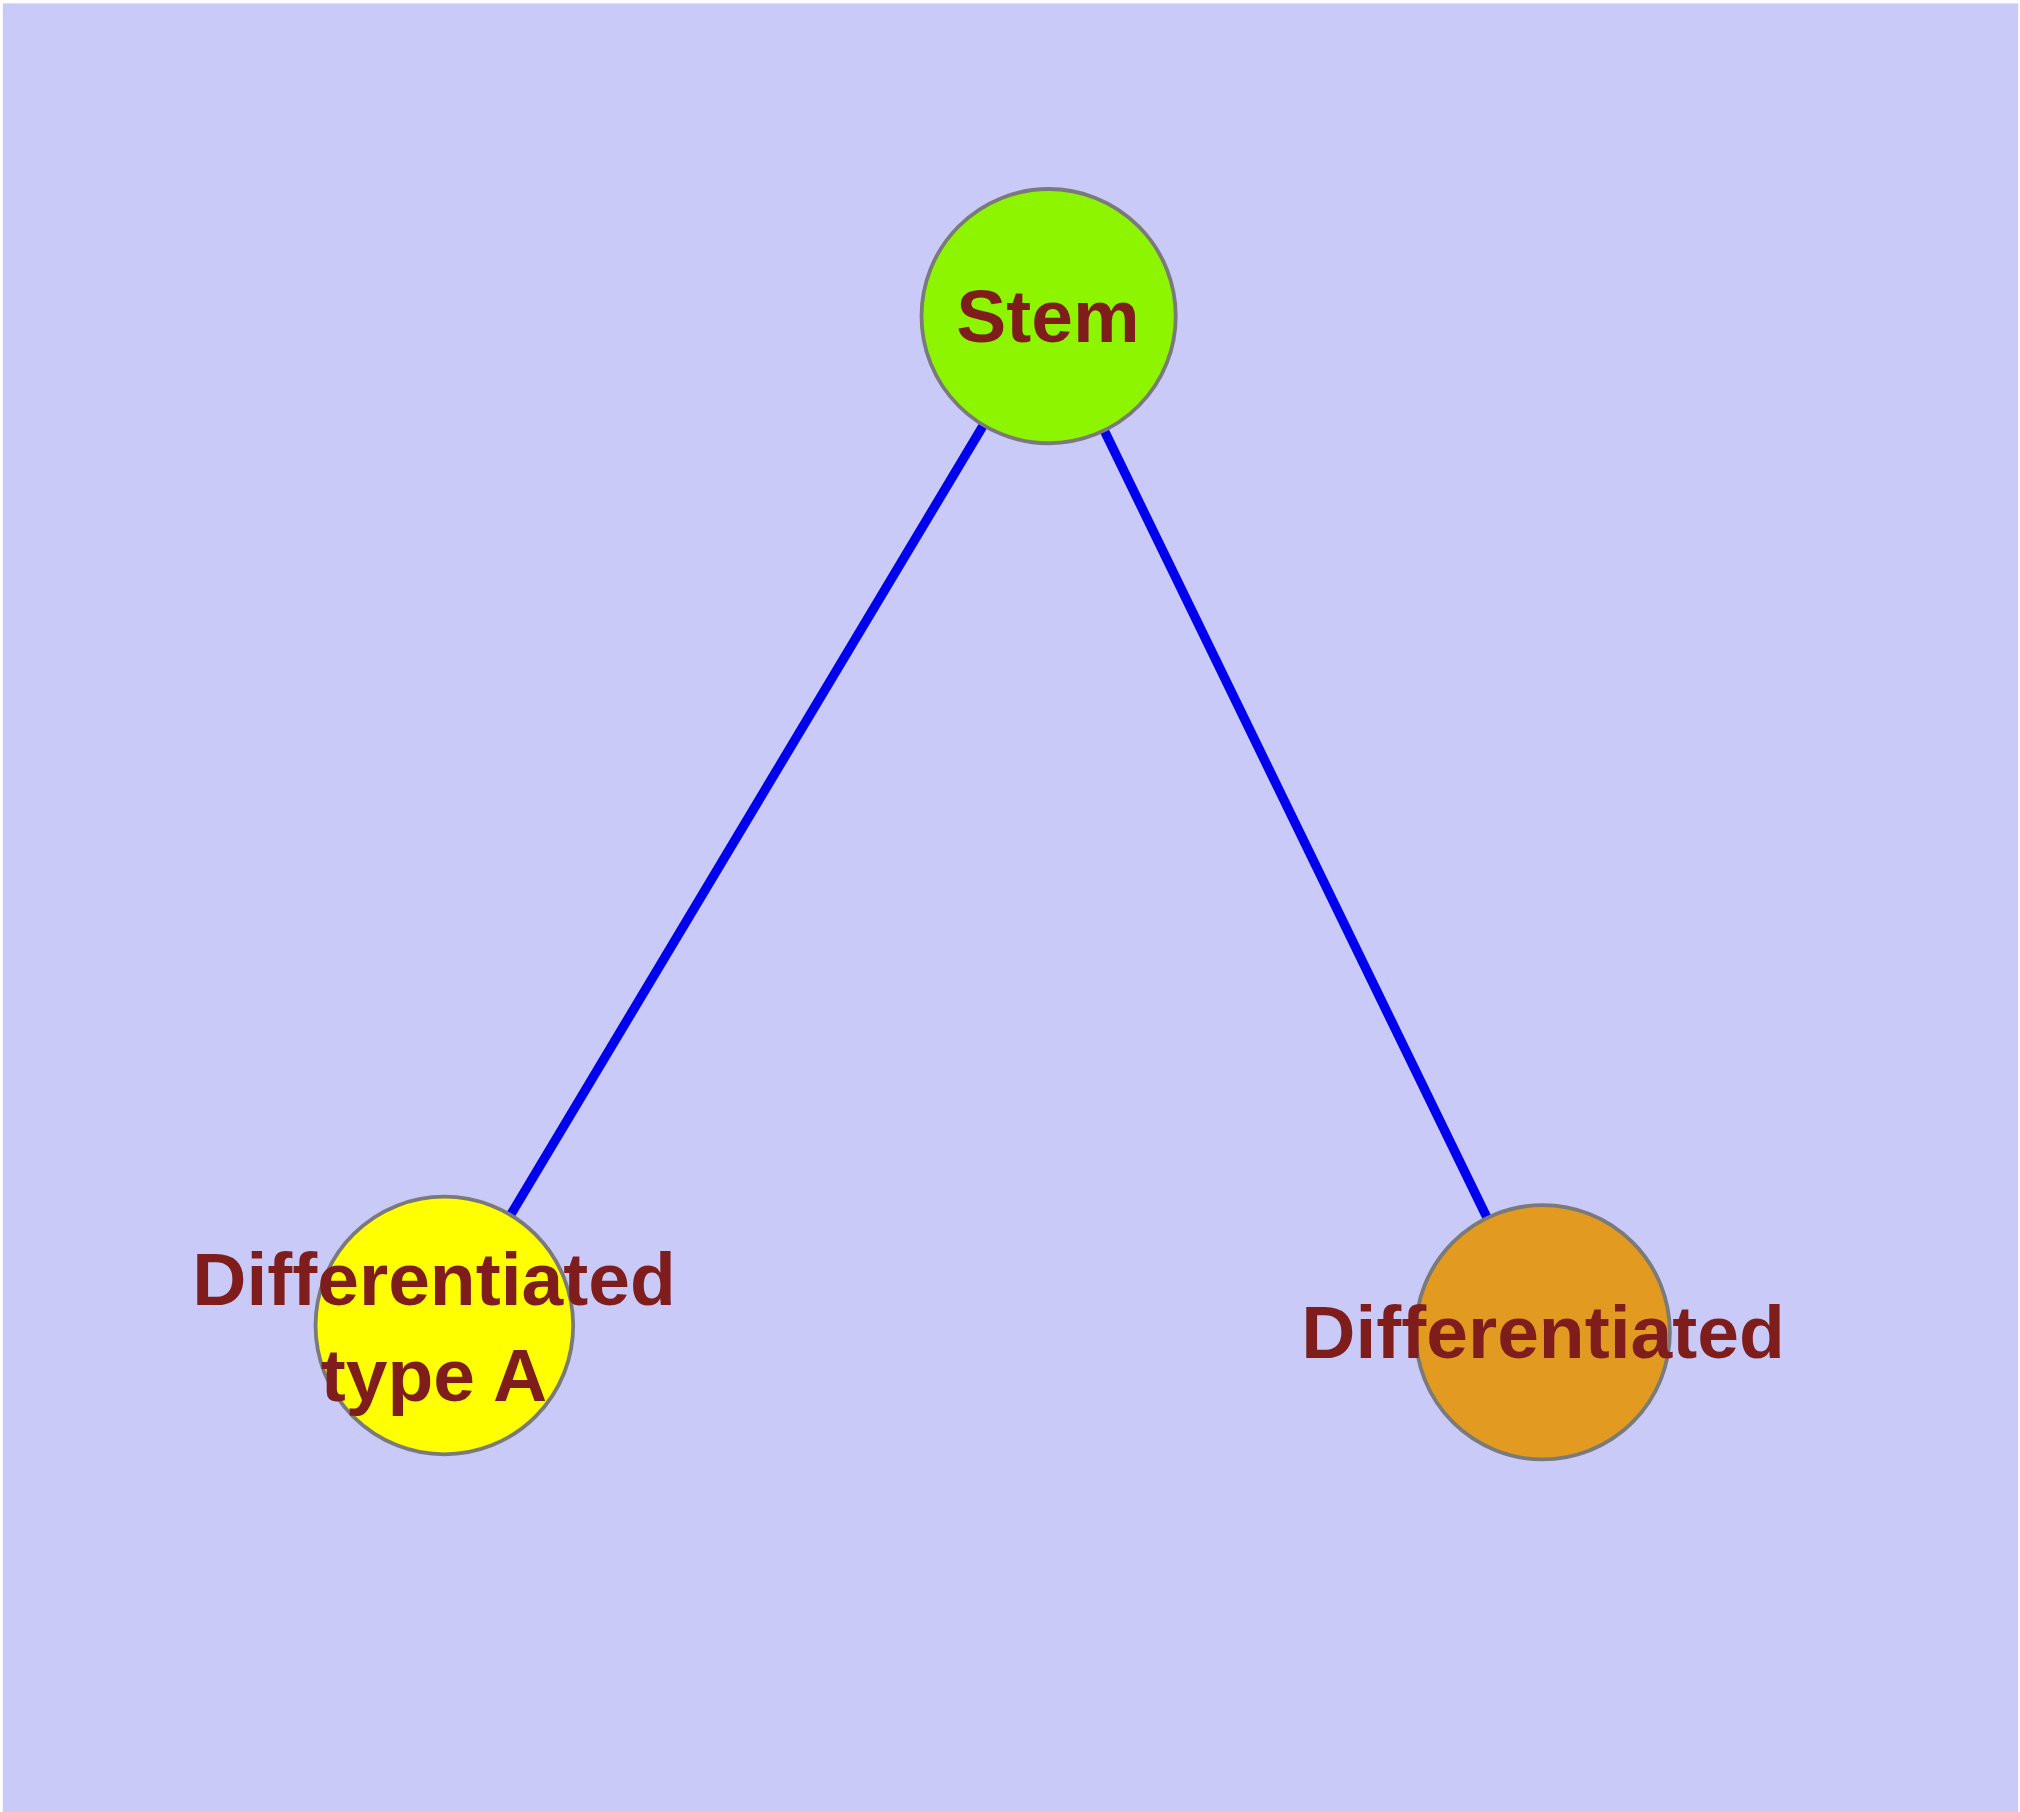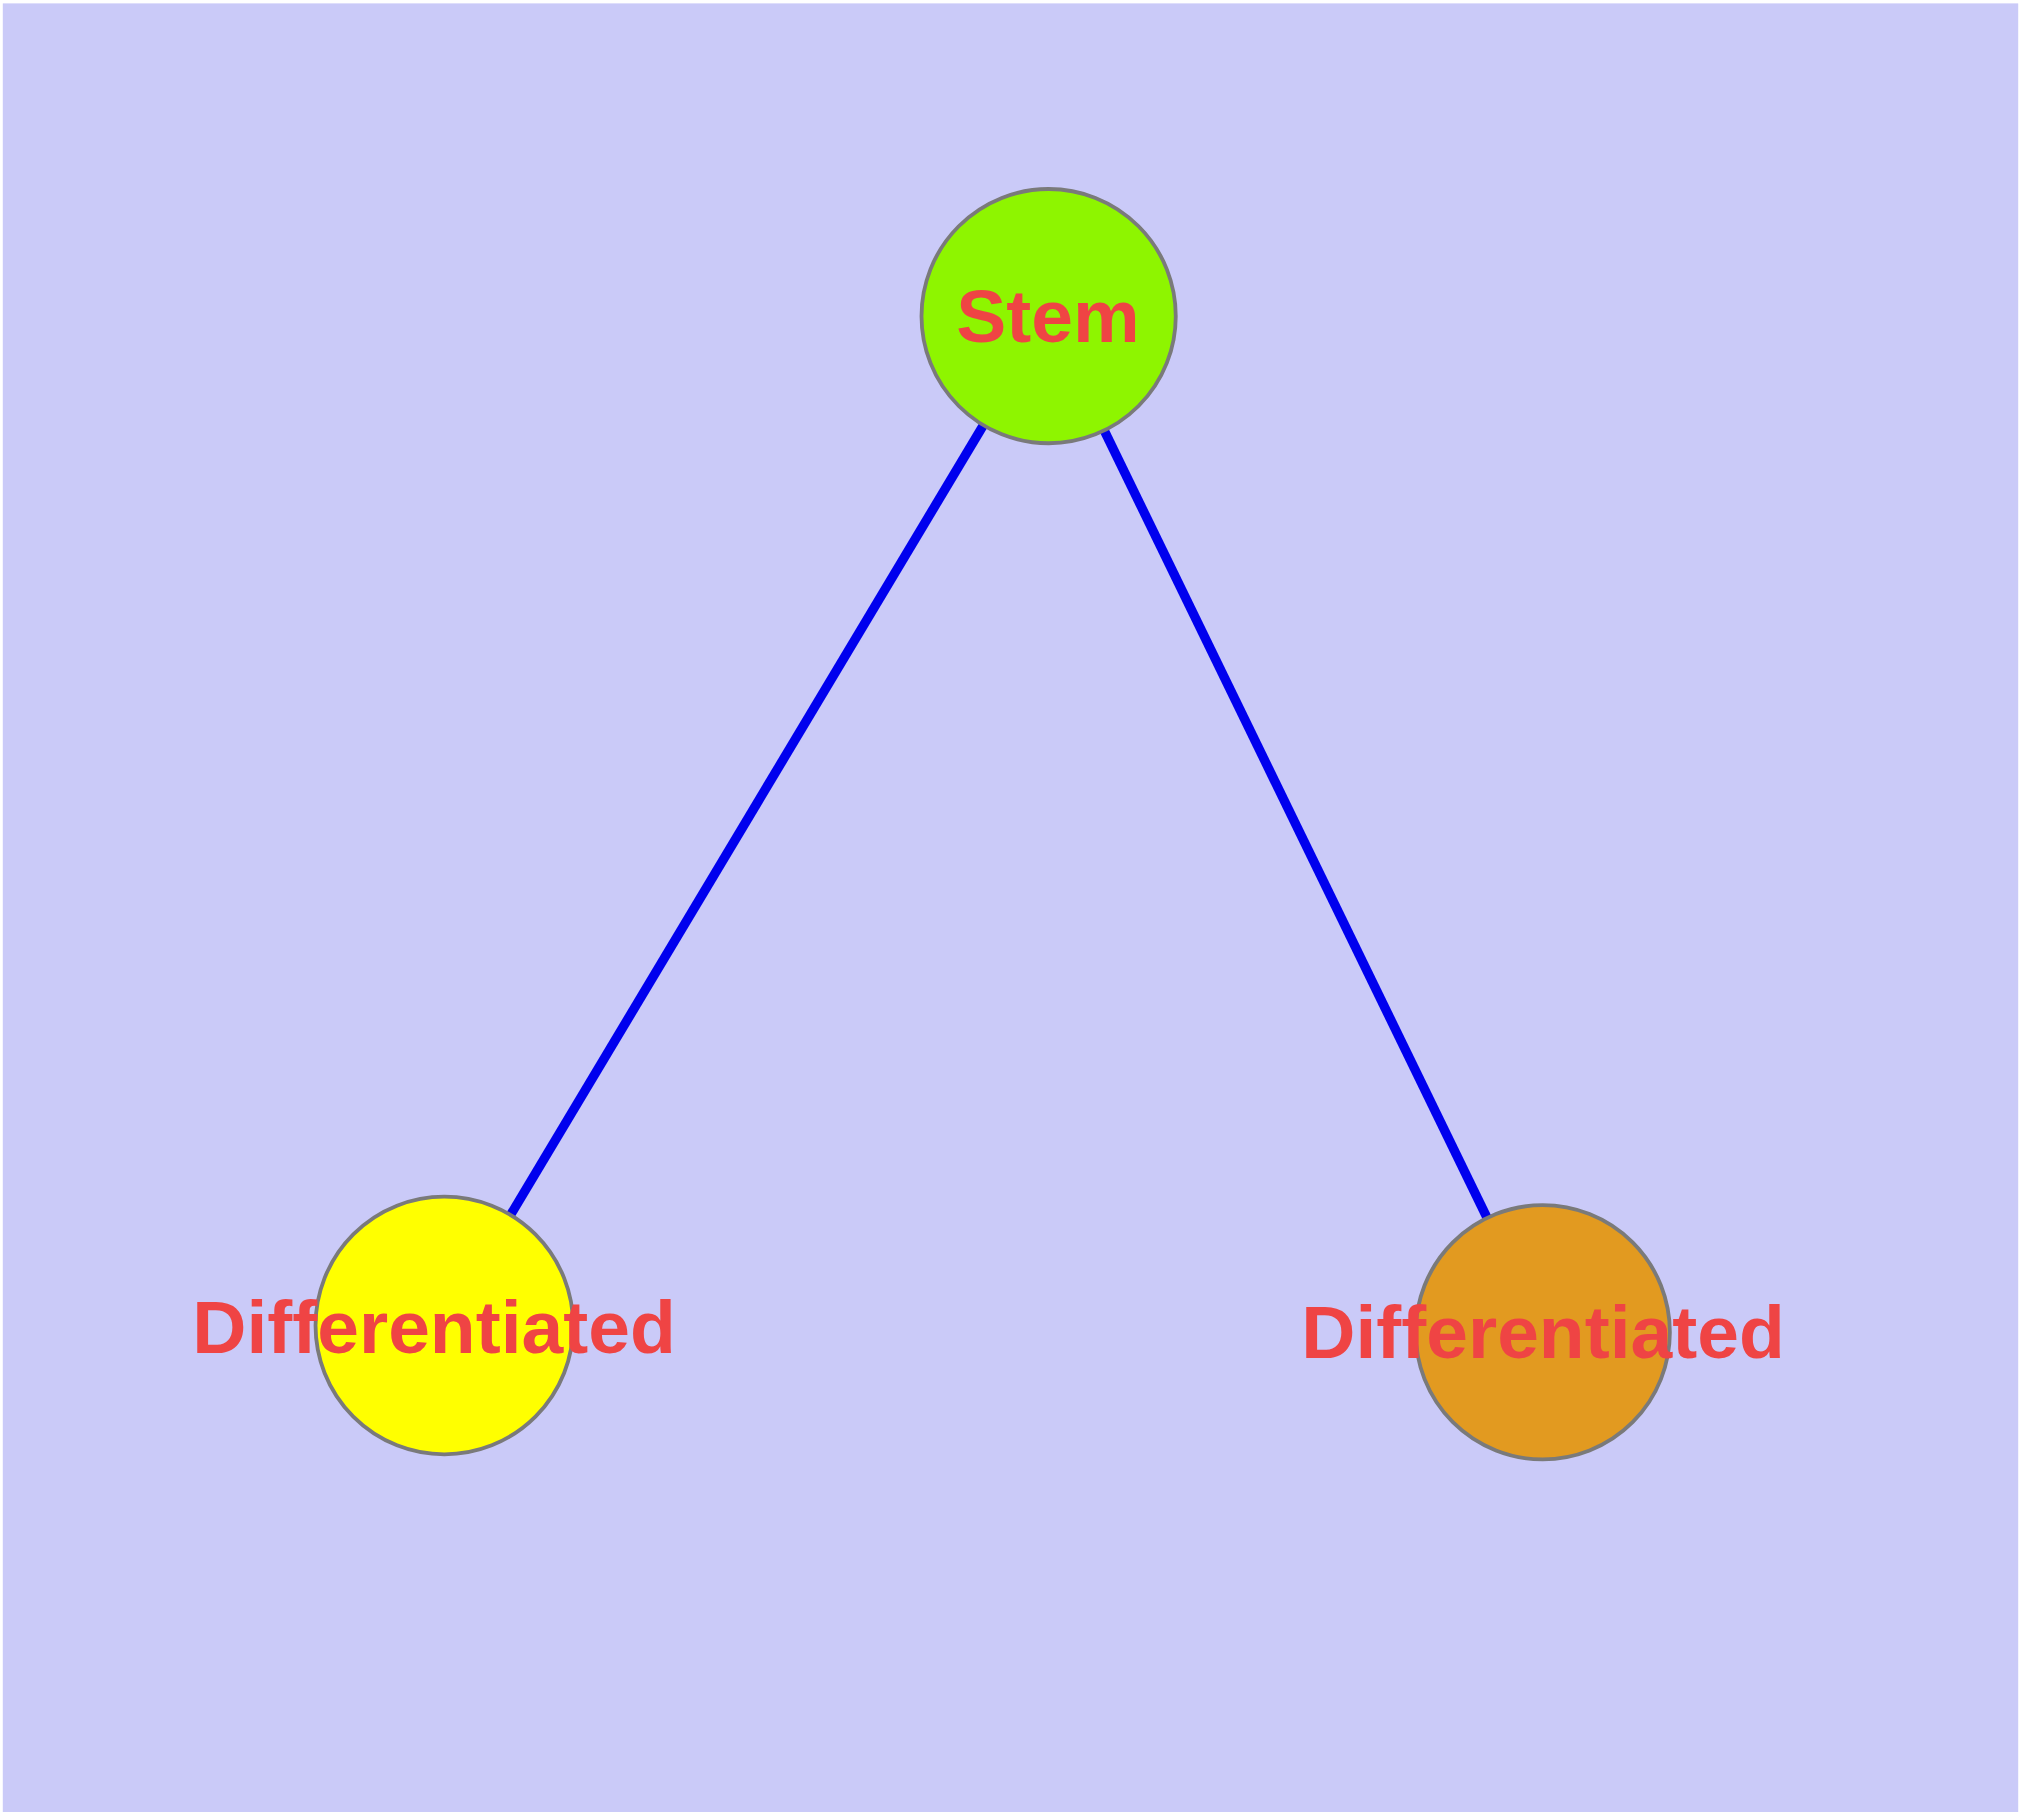--- a/index.html
+++ b/index.html
@@ -23,21 +23,21 @@
     display: block;
   }
   .node-label {
     position: absolute;
     transform: translate(-50%, -50%);
     text-align: center;
     white-space: nowrap;
     font-weight: bold;
     font-size: 75px;
     line-height: 96px;
-    color: #ef4444;
+    color: #7f1d1d;
     pointer-events: none;
   }
   .label-stem   { left: 1048px; top: 316px;  }
   .label-type-a { left: 434px;  top: 1327px; }
   .label-type-b { left: 1543px; top: 1332px; }
   .label-line { display: block; }
 </style>
 </head>
 <body>
 
@@ -57,20 +57,21 @@
 
     <circle cx="1820" cy="1572" r="150" fill="#E29A20" stroke="#7A7A7A" stroke-width="4.5"></circle>
   </svg>
 
   <div class="node-label label-stem">
     <span class="label-line">Stem</span>
   </div>
 
   <div class="node-label label-type-a">
     <span class="label-line">Differentiated</span>
+    <span class="label-line">type A</span>
   </div>
 
   <div class="node-label label-type-b">
     <span class="label-line">Differentiated</span>
   </div>
 
 </div>
 
 
 </body></html>

